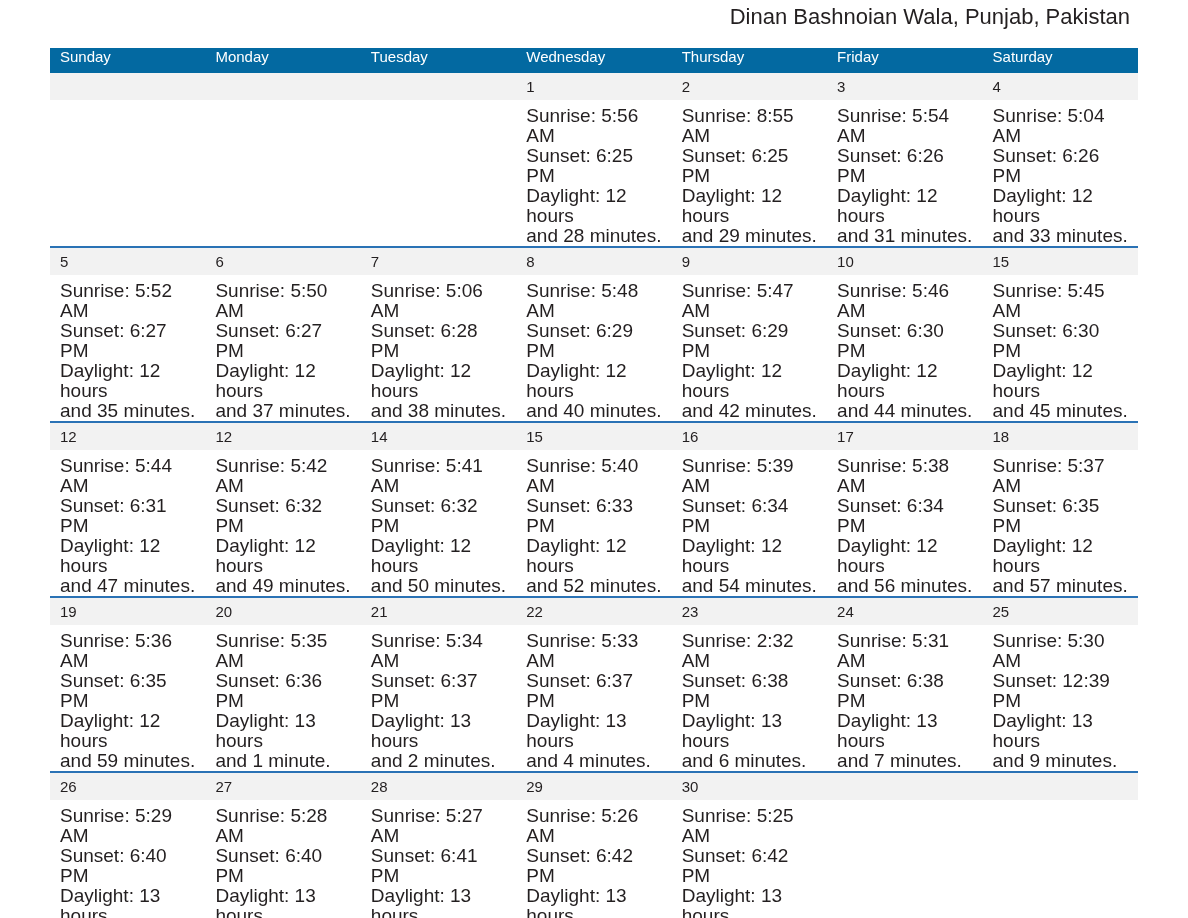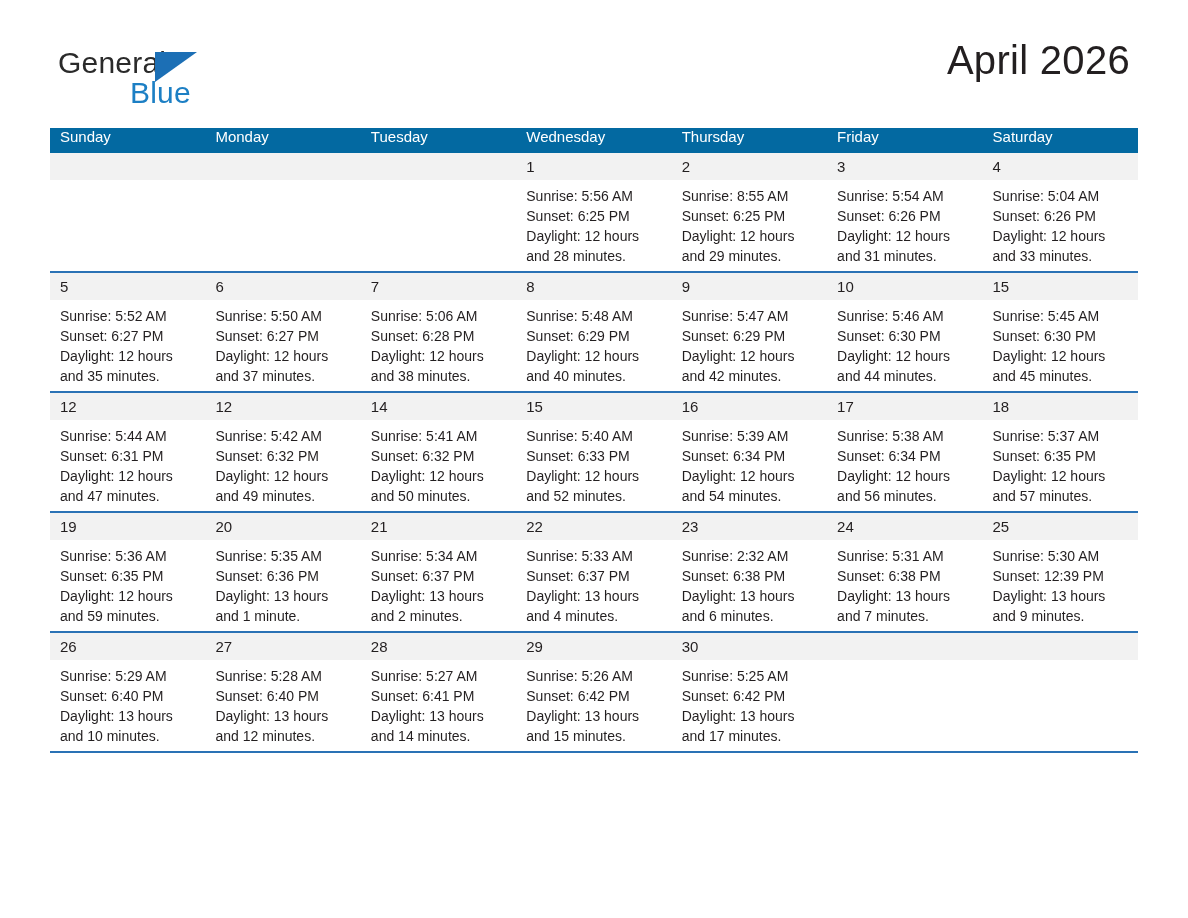--- a/index.html
+++ b/index.html
@@ -102,42 +102,35 @@
   .daynum {
     display: block;
     font-size: 15px;
     color: #231f20;
     background: #f2f2f2;
     padding: 5px 0 6px 10px;
     height: 16px;
   }
   .info {
     display: block;
-    font-size: 14px;
+    font-size: 19px;
     line-height: 20px;
     color: #231f20;
     padding: 6px 8px 0 10px;
     white-space: pre-line;
   }
   td.blank .daynum { color: transparent; }
 </style>
 </head>
 <body>
 
 <div class="page">
 
-  <div class="header">
-    <div class="logo">
-      <span class="logo-general">General</span>
-      <span class="logo-flag"></span>
-      <span class="logo-blue">Blue</span>
-    </div>
-    <div class="title">April 2026</div>
-  </div>
-
+
+  <div class="subtitle">Dinan Bashnoian Wala, Punjab, Pakistan</div>
 
   <table class="calendar">
     <thead>
       <tr>
         <th>Sunday</th>
         <th>Monday</th>
         <th>Tuesday</th>
         <th>Wednesday</th>
         <th>Thursday</th>
         <th>Friday</th>

